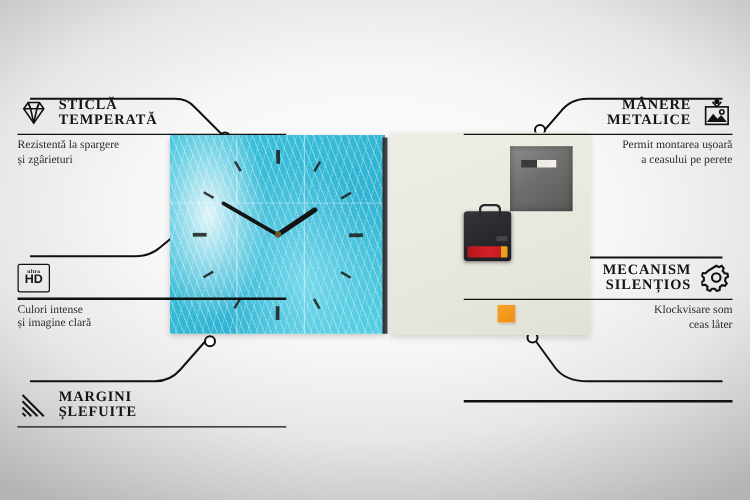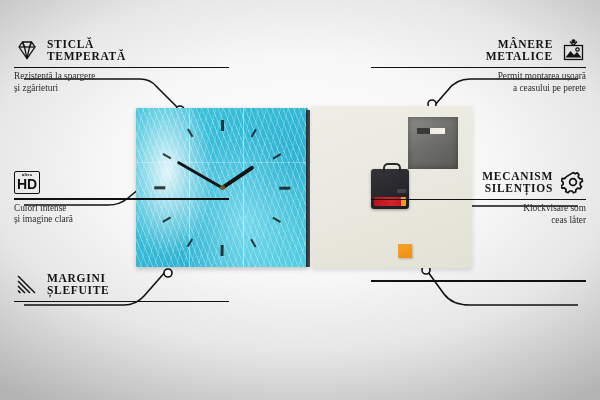--- a/index.html
+++ b/index.html
@@ -50,21 +50,21 @@
      box-shadow:0 1px 3px rgba(0,0,0,.35);}
   #mechanism .shaft{position:absolute;left:12px;top:-6px;width:14px;height:8px;
      border:2px solid #2a2a2e;border-bottom:none;border-radius:5px 5px 0 0;}
   #mechanism .battery{position:absolute;left:3px;bottom:3px;width:32px;height:9px;
      background:linear-gradient(90deg,#b5151a 0%,#d42228 55%,#c01b20 85%,#e8a21d 85%,#e8a21d 100%);border-radius:1px;}
   #mechanism .dial{position:absolute;right:3px;top:20px;width:9px;height:4px;background:#45454a;border-radius:1px;}
   #foam-spacer{position:absolute;left:86px;top:138px;width:14px;height:14px;
      background:linear-gradient(150deg,#f9a12b,#ef8f12);box-shadow:1px 1px 2px rgba(0,0,0,.2);}
 
   
-  .callout{position:absolute;width:215px;}
+  .callout{position:absolute;width:215px;margin-top:40px;}
   .callout .head{display:flex;align-items:center;gap:7px;}
   .callout.right .head{flex-direction:row-reverse;}
   .titles{display:flex;flex-direction:column;line-height:1.08;}
   .titles span{font-size:11.5px;font-weight:700;letter-spacing:.7px;color:#141414;
      text-transform:uppercase;white-space:nowrap;}
   .callout.right .titles{align-items:flex-end;font-family:Liberation Serif, serif;}
   .rule{height:1.6px;background:#111;margin:4px 0 3px;}
   .sub{font-size:9.3px;color:#2b2b2b;line-height:1.25;white-space:pre-line;}
   .callout.right .sub{text-align:right;}
   .ico{width:26px;height:24px;flex:0 0 26px;display:flex;align-items:center;justify-content:center;}
@@ -73,21 +73,21 @@
   #c-sticla{left:14px;top:38px;}
   #c-imprimare{left:14px;top:170px;}
   #c-margini{left:14px;top:272px;}
   #c-manere{left:371px;top:38px;}
   #c-mecanism{left:371px;top:170px;}
   #c-distantier{left:371px;top:276px;}
 
   #hd-badge{border:1.4px solid #111;border-radius:2px;width:25px;height:21px;
      display:flex;flex-direction:column;align-items:center;justify-content:center;line-height:1;}
   #hd-badge .u{font-size:4.4px;font-weight:700;letter-spacing:.2px;color:#111;}
-  #hd-badge .hd{font-size:14px;font-weight:700;color:#111;font-family:"Liberation Sans",sans-serif;}
+  #hd-badge .hd{font-size:10px;font-weight:700;color:#111;font-family:"Liberation Sans",sans-serif;}
 
   #connectors{position:absolute;left:0;top:0;width:600px;height:400px;pointer-events:none;}
 </style>
 </head>
 <body>
 
 <div id="stage">
 
   <svg id="connectors" viewBox="0 0 600 400">
     <g fill="none" stroke="#111" stroke-width="1.6">

